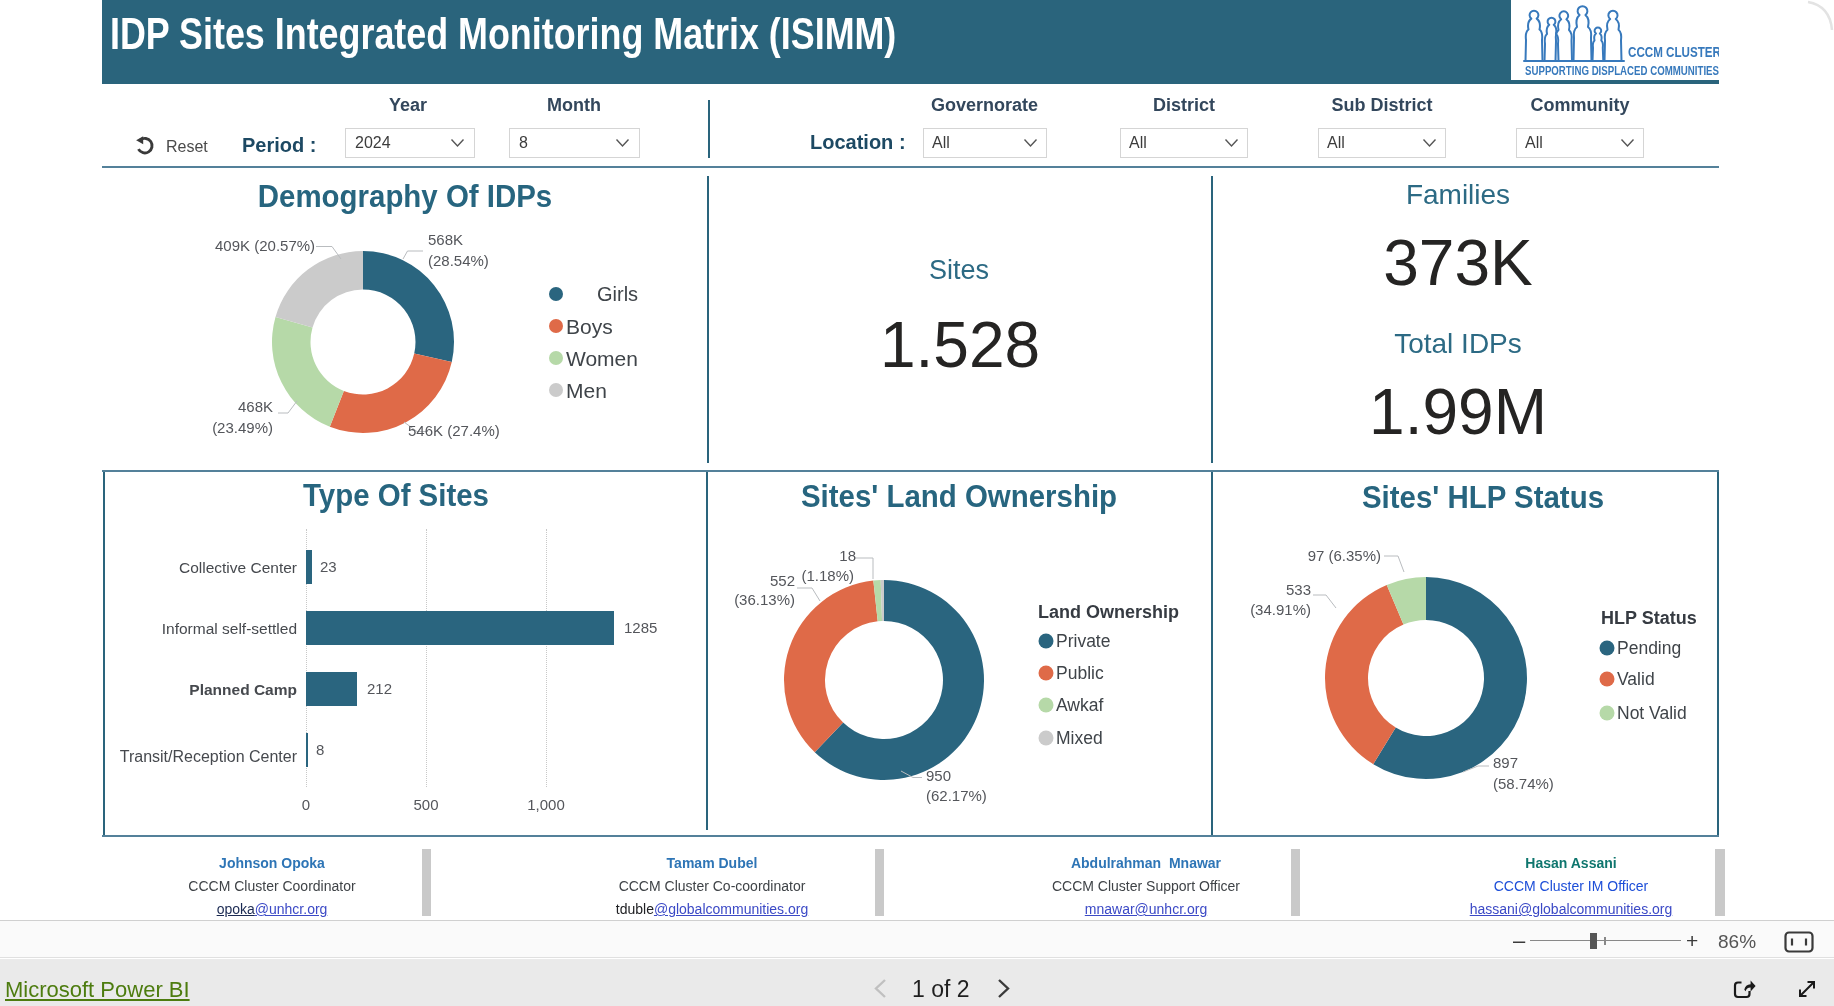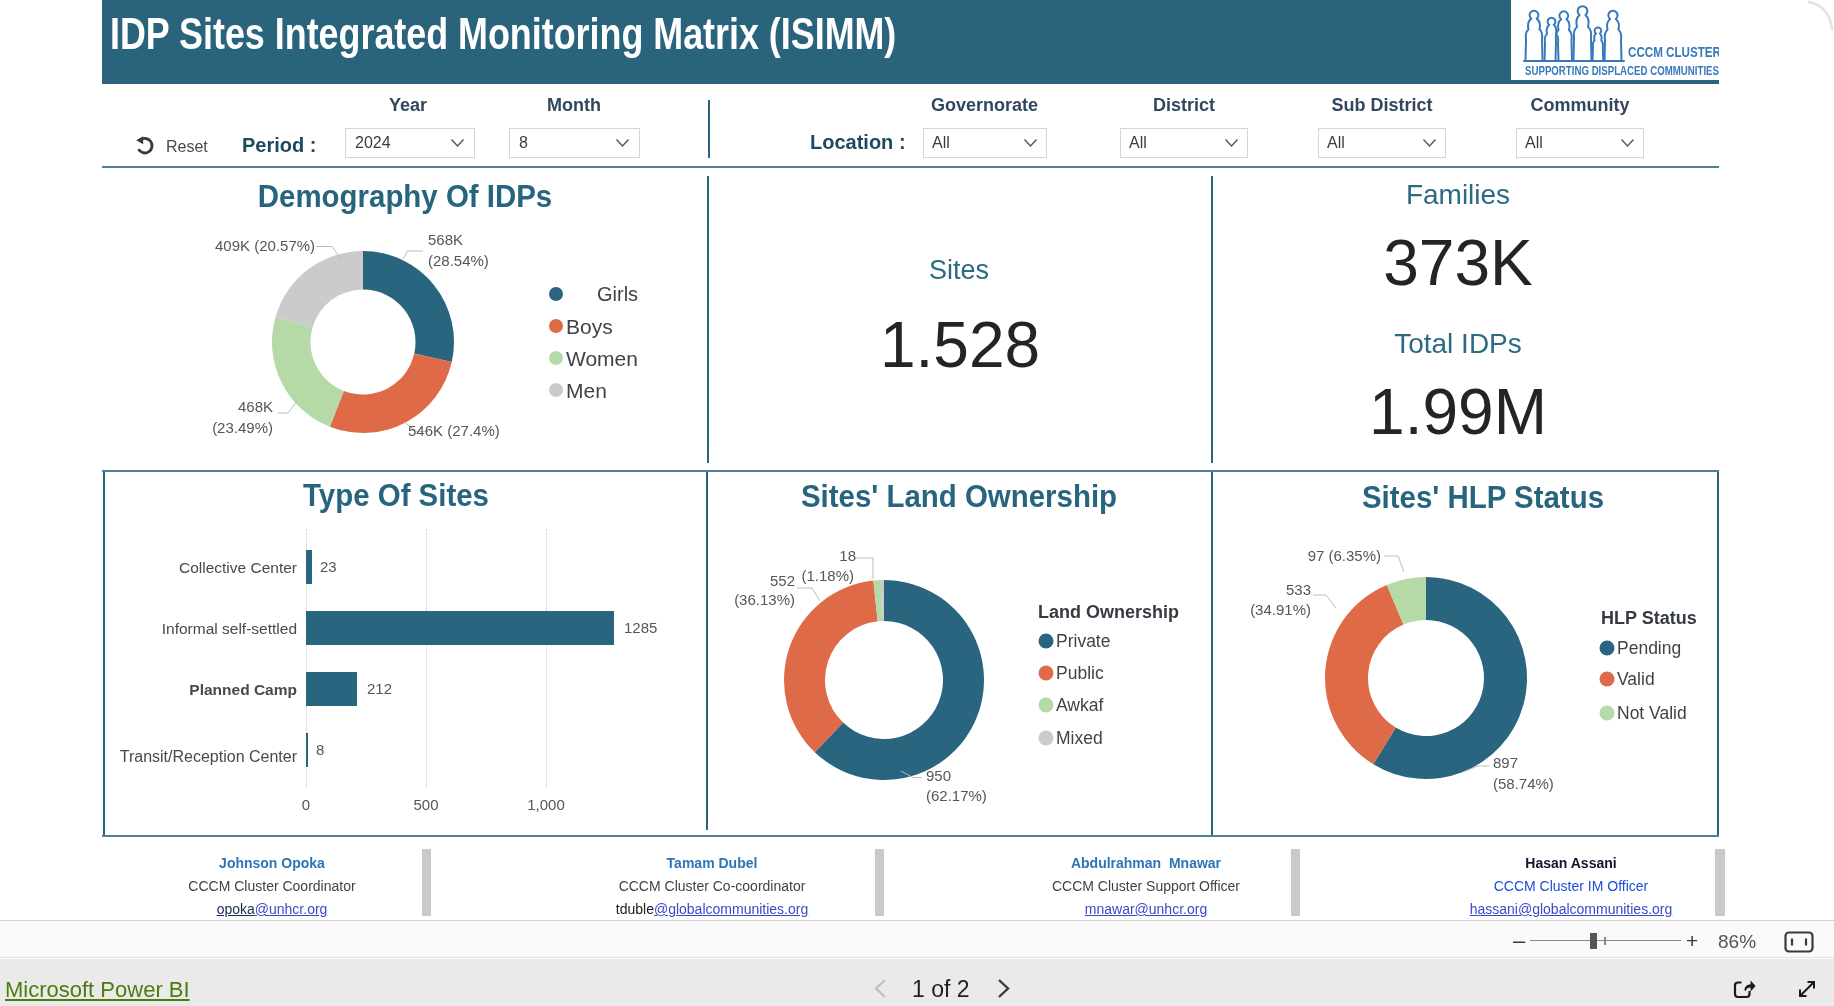--- a/index.html
+++ b/index.html
@@ -217,21 +217,21 @@
 <div class="abs ctr" style="left:122px;top:901px;width:300px;font-size:14px;"><span style="color:#1b2a52;text-decoration:underline;">opoka</span><span style="color:#3B49C6;text-decoration:underline;">@unhcr.org</span></div>
 
 <div class="abs ctr" style="left:562px;top:855px;width:300px;font-size:14px;font-weight:700;color:#2E75B6;">Tamam Dubel</div>
 <div class="abs ctr" style="left:562px;top:878px;width:300px;font-size:14px;color:#3F4347;">CCCM Cluster Co-coordinator</div>
 <div class="abs ctr" style="left:562px;top:901px;width:300px;font-size:14px;"><span style="color:#202124;">tduble</span><span style="color:#3B49C6;text-decoration:underline;">@globalcommunities.org</span></div>
 
 <div class="abs ctr" style="left:996px;top:855px;width:300px;font-size:14px;font-weight:700;color:#2E75B6;">Abdulrahman&nbsp; Mnawar</div>
 <div class="abs ctr" style="left:996px;top:878px;width:300px;font-size:14px;color:#3F4347;">CCCM Cluster Support Officer</div>
 <div class="abs ctr" style="left:996px;top:901px;width:300px;font-size:14px;"><span style="color:#3B49C6;text-decoration:underline;">mnawar@unhcr.org</span></div>
 
-<div class="abs ctr" style="left:1421px;top:855px;width:300px;font-size:14px;font-weight:700;color:#0f172a;">Hasan Assani</div>
+<div class="abs ctr" style="left:1421px;top:855px;width:300px;font-size:14px;font-weight:700;color:#0f766e;">Hasan Assani</div>
 <div class="abs ctr" style="left:1421px;top:878px;width:300px;font-size:14px;color:#1d4ed8;">CCCM Cluster IM Officer</div>
 <div class="abs ctr" style="left:1421px;top:901px;width:300px;font-size:14px;"><span style="color:#3B49C6;text-decoration:underline;">hassani@globalcommunities.org</span></div>
 
 <div class="abs" style="left:422px;top:849px;width:9px;height:67px;background:#C9C9C9;"></div>
 <div class="abs" style="left:875px;top:849px;width:9px;height:67px;background:#C9C9C9;"></div>
 <div class="abs" style="left:1291px;top:849px;width:9px;height:67px;background:#C9C9C9;"></div>
 <div class="abs" style="left:1715px;top:849px;width:10px;height:67px;background:#C9C9C9;"></div>
 
 <div class="abs" style="left:0;top:920px;width:1834px;height:1px;background:#D0D0D0;"></div>
 <div class="abs" style="left:0;top:921px;width:1834px;height:37px;background:#FAFAFA;border-bottom:1px solid #E0E0E0;"></div>

